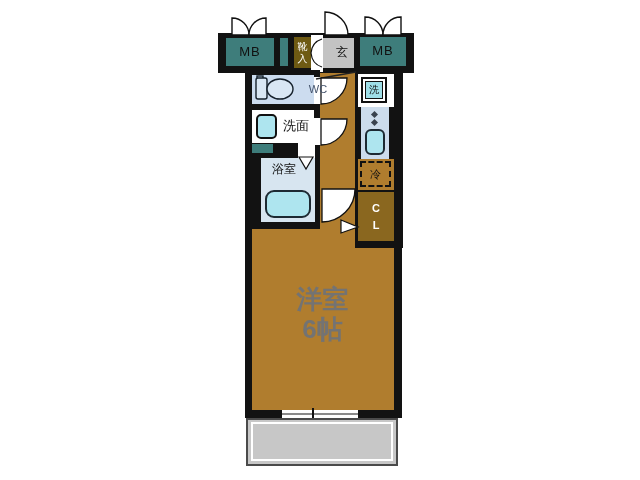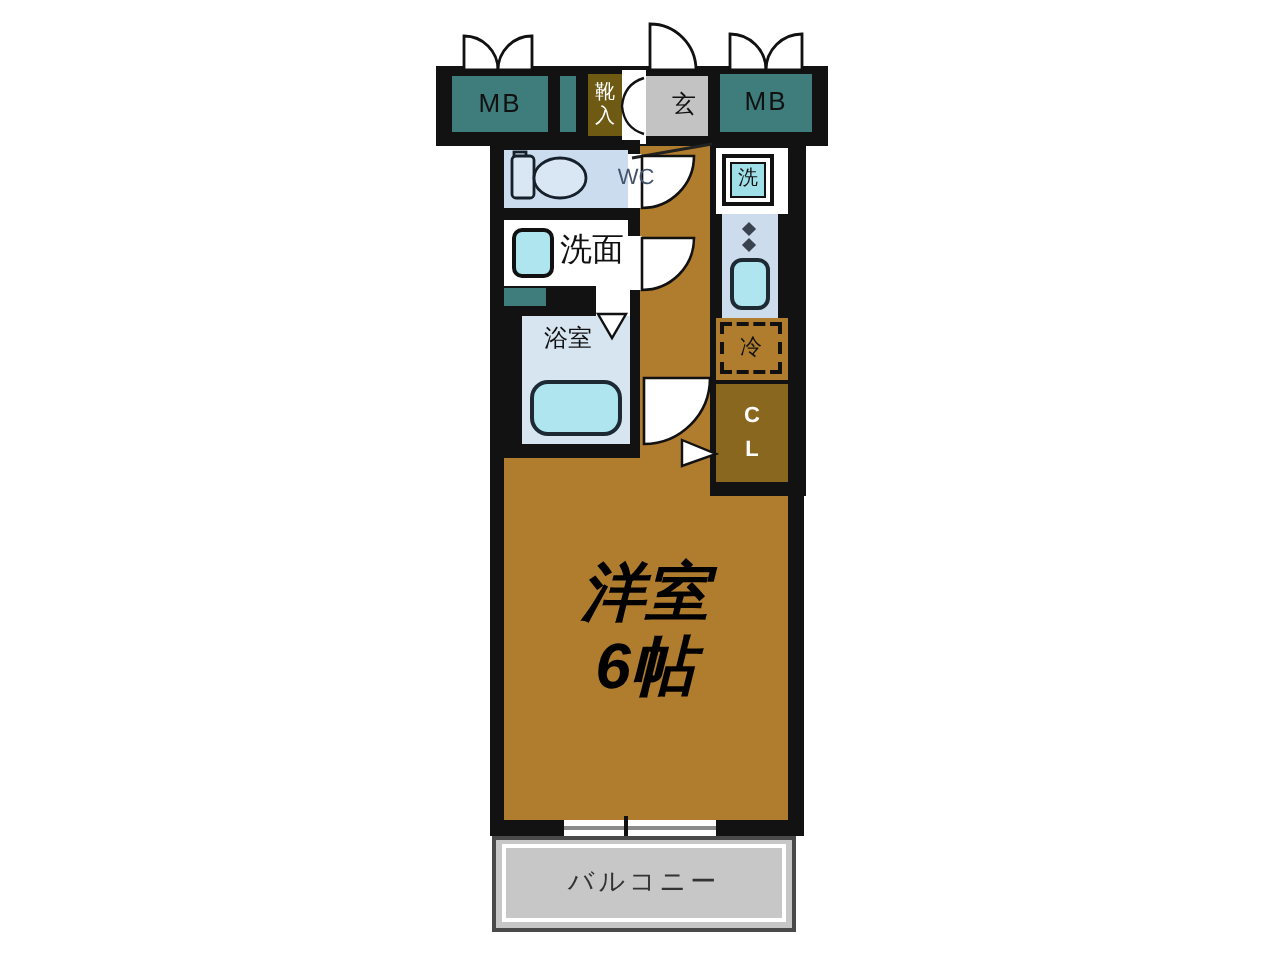--- a/index.html
+++ b/index.html
@@ -91,22 +91,21 @@
       <ellipse cx="280" cy="89" rx="13" ry="10"></ellipse>
     </g>
   </svg>
 
   <div class="lbl" style="left:226px;top:38px;width:48px;height:28px;font-size:13px;letter-spacing:1px;">MB</div>
   <div class="lbl" style="left:360px;top:37px;width:46px;height:29px;font-size:13px;letter-spacing:1px;">MB</div>
   <div class="lbl" style="left:294px;top:37px;width:17px;height:31px;font-size:10px;color:#fff;line-height:1.2;">靴
 入</div>
   <div class="lbl" style="left:330px;top:38px;width:24px;height:30px;font-size:12px;">玄</div>
   <div class="lbl" style="left:306px;top:77px;width:24px;height:24px;font-size:11px;color:#44536b;">WC</div>
-  <div class="lbl" style="left:279px;top:114px;width:34px;height:24px;font-size:16px;text-align:right;">洗面</div>
+  <div class="lbl" style="left:279px;top:114px;width:34px;height:24px;font-size:13px;text-align:right;">洗面</div>
   <div class="lbl" style="left:266px;top:160px;width:36px;height:20px;font-size:12px;">浴室</div>
   <div class="lbl" style="left:365px;top:81px;width:18px;height:18px;font-size:10px;">洗</div>
   <div class="lbl" style="left:360px;top:161px;width:31px;height:26px;font-size:11px;">冷</div>
   <div class="lbl" style="left:358px;top:194px;width:36px;height:45px;font-size:11px;color:#fff;line-height:1.5;font-weight:bold;">C
 L</div>
-  <div class="lbl" style="left:250px;top:283px;width:145px;height:64px;font-size:32px;font-weight:600;color:#000000;font-style:italic;">洋室
+  <div class="lbl" style="left:250px;top:283px;width:145px;height:64px;font-size:26px;font-weight:600;color:#737373;">洋室
 6帖</div>
-  <div class="lbl" style="left:246px;top:431px;width:152px;height:20px;font-size:13px;color:#333;letter-spacing:2px;">バルコニー</div>
 </div>
 
 </body></html>

